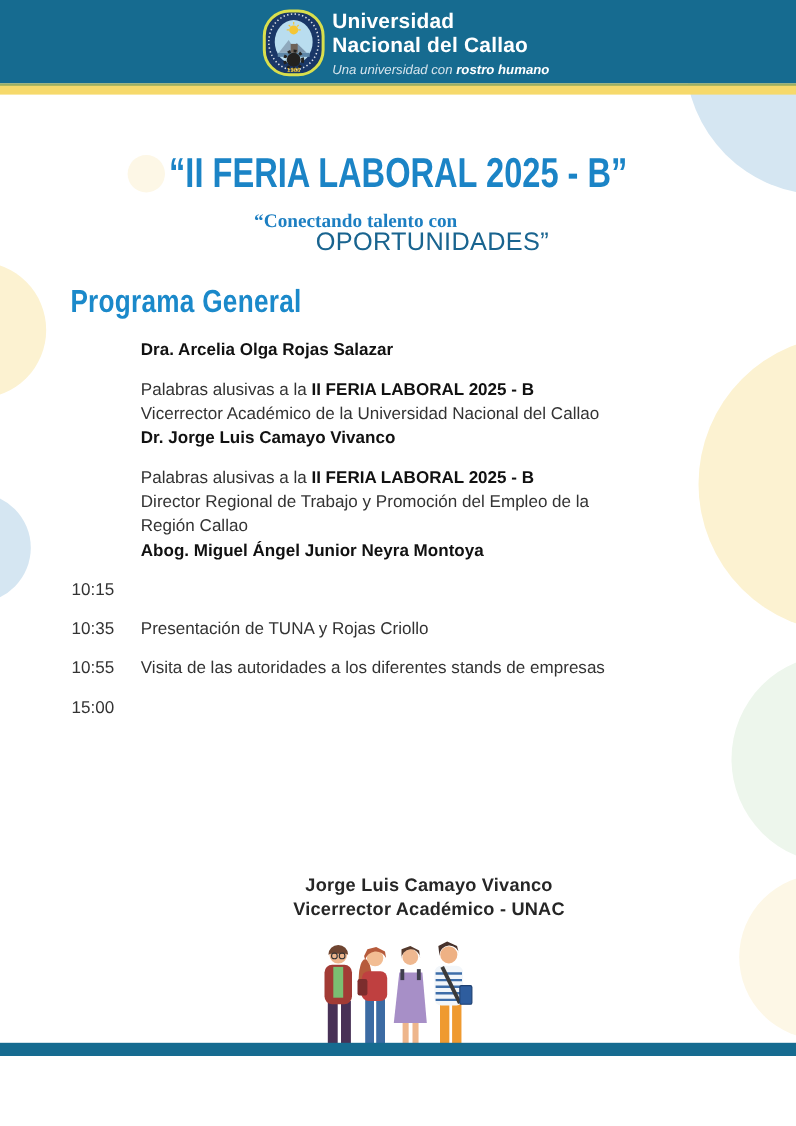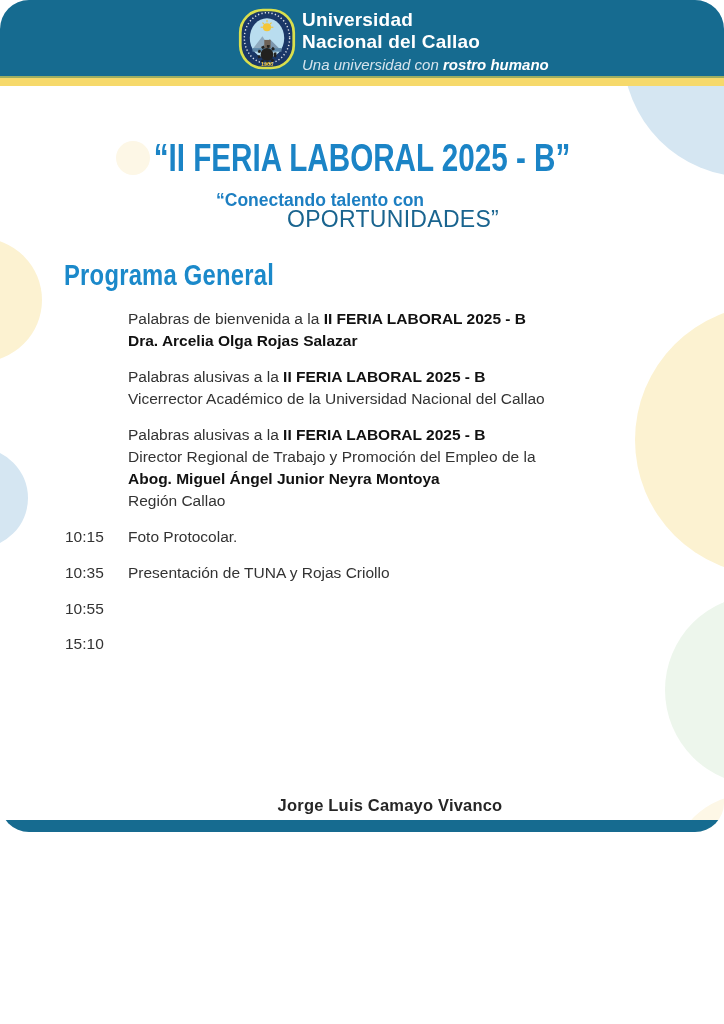--- a/index.html
+++ b/index.html
@@ -1,35 +1,35 @@
 <!DOCTYPE html>
 <html style="--header-bg: #166b90; --gold: #f6d96b; --gold-edge: #9cae62; --title-blue: #1b84c6; --subtitle-blue: #1d7fc2; --subtitle-dark: #19648f; --heading-blue: #1b89ca; --body-text: #333333; --decor-blue: #d5e6f2; --decor-yellow: #fcf2d1; --decor-green: #edf6ec; --decor-cream: #fdf7e6;"><head>
 <meta charset="utf-8">
 <style>
   html,body{margin:0;padding:0;background:#fff;}
-  .page{position:relative;width:724px;height:832px;background:#fff;overflow:hidden;
-        font-family:"Liberation Sans",sans-serif;border-radius:29px;}
+  .page{position:relative;width:724px;height:960px;background:#fff;overflow:hidden;
+        font-family:"Liberation Sans",sans-serif;}
   .circle{position:absolute;border-radius:50%;}
 
   
   .header{position:absolute;left:0;top:0;width:724px;height:76px;background:var(--header-bg,#166b90);z-index:3;}
   .gold-line{position:absolute;left:0;top:76px;width:724px;height:8px;background:var(--gold,#f6d96b);
              border-top:2px solid var(--gold-edge,#9cae62);z-index:3;}
   .logo{position:absolute;left:238px;top:7px;z-index:4;}
   .h-text{position:absolute;left:302px;top:9px;z-index:4;color:#fff;}
   .h-name{font-size:19px;font-weight:bold;line-height:22px;letter-spacing:.2px;}
-  .tagline{font-size:15px;font-style:italic;color:#d6e4ed;margin-top:3px;}
+  .tagline{font-size:12px;font-style:italic;color:#d6e4ed;margin-top:3px;}
   .tagline b{color:#fff;}
 
   
   .title{position:absolute;top:137px;left:0;width:724px;text-align:center;
          font-size:38px;line-height:42px;font-weight:bold;color:var(--title-blue,#1b84c6);
          transform:scaleX(.78);letter-spacing:0;z-index:2;}
-  .sub1{position:absolute;top:190px;left:216px;font-size:17.5px;font-weight:bold;
-        color:var(--subtitle-blue,#1d7fc2);z-index:2;}
+  .sub1{position:absolute;top:190px;left:231px;font-size:17.5px;font-weight:bold;
+        color:var(--subtitle-blue,#1d7fc2);z-index:2;font-family:Liberation Serif, serif;}
   .sub2{position:absolute;top:206px;left:287px;font-size:23px;font-weight:normal;
         color:var(--subtitle-dark,#19648f);letter-spacing:.3px;z-index:2;}
   .prog-heading{position:absolute;top:259px;left:64px;font-size:29px;line-height:32px;font-weight:bold;
         color:var(--heading-blue,#1b84c6);transform:scaleX(.82);transform-origin:left top;
         letter-spacing:.3px;z-index:2;}
 
   
   .schedule{position:absolute;top:308px;left:65px;width:548px;font-size:15.5px;
             color:var(--body-text,#333333);z-index:2;}
   .sched-row{display:flex;margin-bottom:14px;line-height:21px;}
@@ -92,57 +92,57 @@
 
   <div class="title">“II FERIA LABORAL 2025 - B”</div>
   <div class="sub1">“Conectando talento con</div>
   <div class="sub2">OPORTUNIDADES”</div>
 
   <div class="prog-heading">Programa General</div>
   <div class="schedule" id="schedule">
       <div class="sched-row block">
         <span class="time"></span>
         <div class="content">
-          <div class="line"><span>Palabras de bienvenida a la </span><span class="b">II FERIA LABORAL 2025 - B</span></div>
           <div class="line"><span class="b">Dra. Arcelia Olga Rojas Salazar</span></div>
         </div>
       </div>
       <div class="sched-row block">
         <span class="time"></span>
         <div class="content">
           <div class="line"><span>Palabras alusivas a la </span><span class="b">II FERIA LABORAL 2025 - B</span></div>
           <div class="line"><span>Vicerrector Académico de la Universidad Nacional del Callao</span></div>
+          <div class="line"><span class="b">Dr. Jorge Luis Camayo Vivanco</span></div>
         </div>
       </div>
       <div class="sched-row block">
         <span class="time"></span>
         <div class="content">
           <div class="line"><span>Palabras alusivas a la </span><span class="b">II FERIA LABORAL 2025 - B</span></div>
           <div class="line"><span>Director Regional de Trabajo y Promoción del Empleo de la</span></div>
+          <div class="line"><span>Región Callao</span></div>
           <div class="line"><span class="b">Abog. Miguel Ángel Junior Neyra Montoya</span></div>
-          <div class="line"><span>Región Callao</span></div>
         </div>
       </div>
       <div class="sched-row">
         <span class="time">10:15</span>
-        <div class="content">
-          <div class="line"><span>Foto Protocolar.</span></div>
-        </div>
       </div>
       <div class="sched-row">
         <span class="time">10:35</span>
         <div class="content">
           <div class="line"><span>Presentación de TUNA y Rojas Criollo</span></div>
         </div>
       </div>
       <div class="sched-row">
         <span class="time">10:55</span>
-      </div>
-      <div class="sched-row">
-        <span class="time">15:10</span>
+        <div class="content">
+          <div class="line"><span>Visita de las autoridades a los diferentes stands de empresas</span></div>
+        </div>
+      </div>
+      <div class="sched-row">
+        <span class="time">15:00</span>
       </div>
     </div>
 
   <div class="signature">
     <div>Jorge Luis Camayo Vivanco</div>
     <div>Vicerrector Académico - UNAC</div>
   </div>
 
   <svg class="students" width="200" height="150" viewBox="0 0 200 150">
     <ellipse cx="93" cy="138" rx="84" ry="9" fill="#e5e0da"></ellipse>

